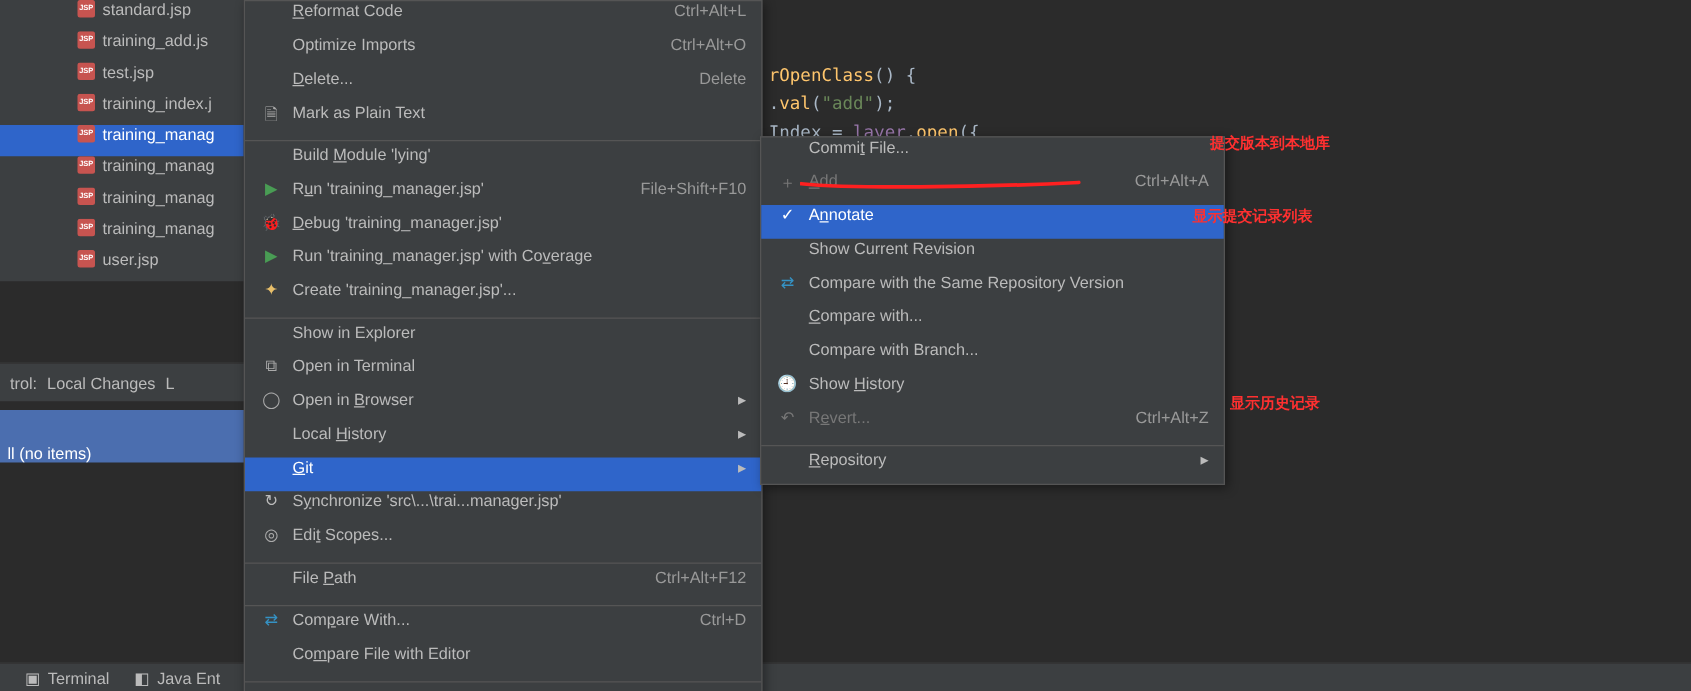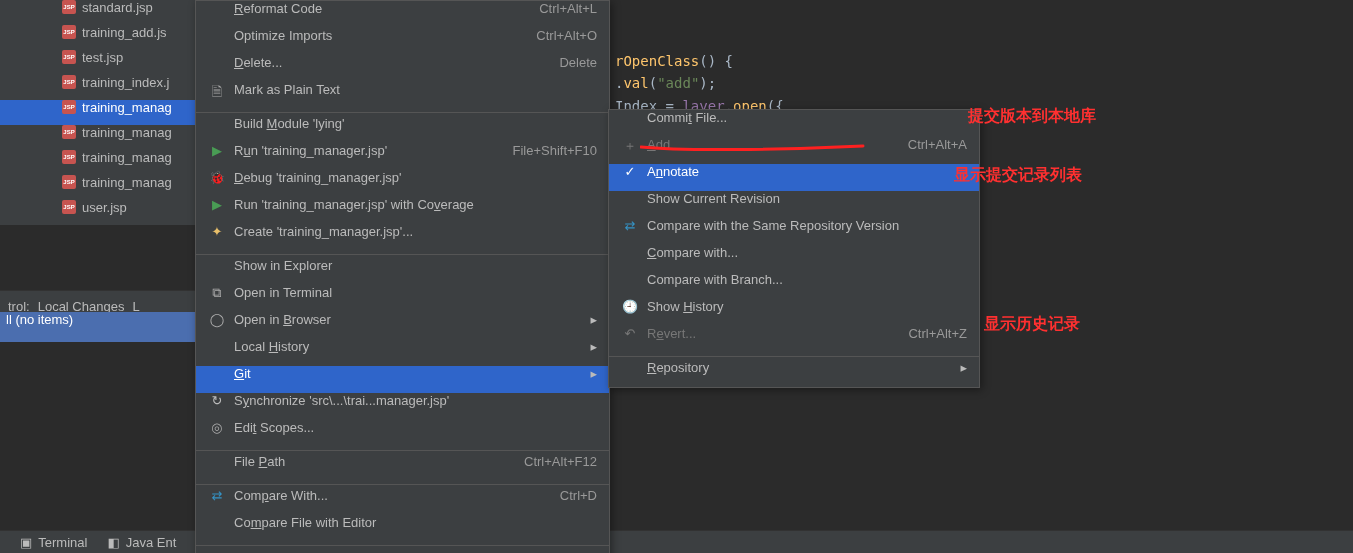--- a/index.html
+++ b/index.html
@@ -4,35 +4,35 @@
 <style>
 html,body{margin:0;padding:0;background:#2b2b2b;font-family:"Segoe UI",Arial,sans-serif;font-size:13px;color:#bbbbbb;width:1353px;height:553px;overflow:hidden}
 .root{position:relative;width:1353px;height:553px}
 .proj-tree{position:absolute;left:0;top:0;width:195px;background:#3c3f41}
 .tree-row{display:flex;height:25px;padding-left:62px;gap:6px;white-space:nowrap;overflow:hidden}
 .tree-row.sel{background:#2f65ca;color:#fff}
 .jsp-ico{width:14px;height:14px;background:#c75450;display:inline-flex;align-items:center;justify-content:center;font-size:6px;font-weight:bold;color:#fff;border-radius:2px}
 .editor{position:absolute;left:195px;right:0;top:0;bottom:0;background:#2b2b2b;font-family:"Consolas","Monaco",monospace;font-size:14px;color:#a9b7c6;padding:50px 0 0 420px;line-height:1.6}
 .tok-fn{color:#ffc66d}.tok-str{color:#6a8759}.tok-var{color:#9876aa}
 .vcs-bar{position:absolute;left:0;top:290px;width:195px;height:30px;background:#3c3f41;border-top:1px solid #323232;display:flex;align-items:center;padding-left:8px;gap:8px;color:#bbbbbb}
-.vcs-empty{position:absolute;left:0;top:312px;width:195px;height:30px;background:#4b6eaf;display:flex;align-items:flex-start;padding-left:6px;color:#fff}
+.vcs-empty{position:absolute;left:0;top:328px;width:195px;height:42px;background:#4b6eaf;display:flex;align-items:flex-end;padding-left:6px;color:#fff}
 .bottom-bar{position:absolute;left:0;bottom:0;width:100%;height:22px;background:#3c3f41;border-top:1px solid #323232;display:flex;align-items:center;padding-left:20px;gap:20px;color:#bbbbbb}
 .menu{position:absolute;background:#3c3f41;border:1px solid #555;box-shadow:2px 2px 8px rgba(0,0,0,.4)}
 .menu1{left:195px;top:0;width:413px}
 .menu2{left:608px;top:109px;width:370px}
 .mi{display:flex;align-items:flex-start;height:27px;padding:0 12px;cursor:default}
 .mi .ico{width:18px;display:inline-flex;justify-content:center;margin-right:8px}
 .mi .lbl{flex:1}
 .mi .sc{color:#999;margin-left:20px}
 .mi .arr{color:#bbb;margin-left:8px}
 .mi.sel{background:#2f65ca;color:#fff}
 .mi.dis{color:#777}
 .sep{height:1px;background:#555;margin:3px 0}
 .u{text-decoration:underline}
-.anno{position:absolute;color:#ff3030;font-family:"Microsoft YaHei",sans-serif;font-size:16px;font-weight:600}
+.anno{position:absolute;color:#ff3030;font-family:"Microsoft YaHei",sans-serif;font-size:12px;font-weight:600}
 .redline{position:absolute;left:640px;top:141px;width:225px;height:10px}
 .redline svg{width:100%;height:100%}
 .play-ico{color:#499c54}
 .bug-ico{color:#499c54}
 .cov-ico{color:#499c54}
 .magic-ico{color:#e8bf6a}
 .sync-ico{color:#bbb}
 .check-ico{color:#fff}
 .clock-ico{color:#bbb}
 .revert-ico{color:#777}

